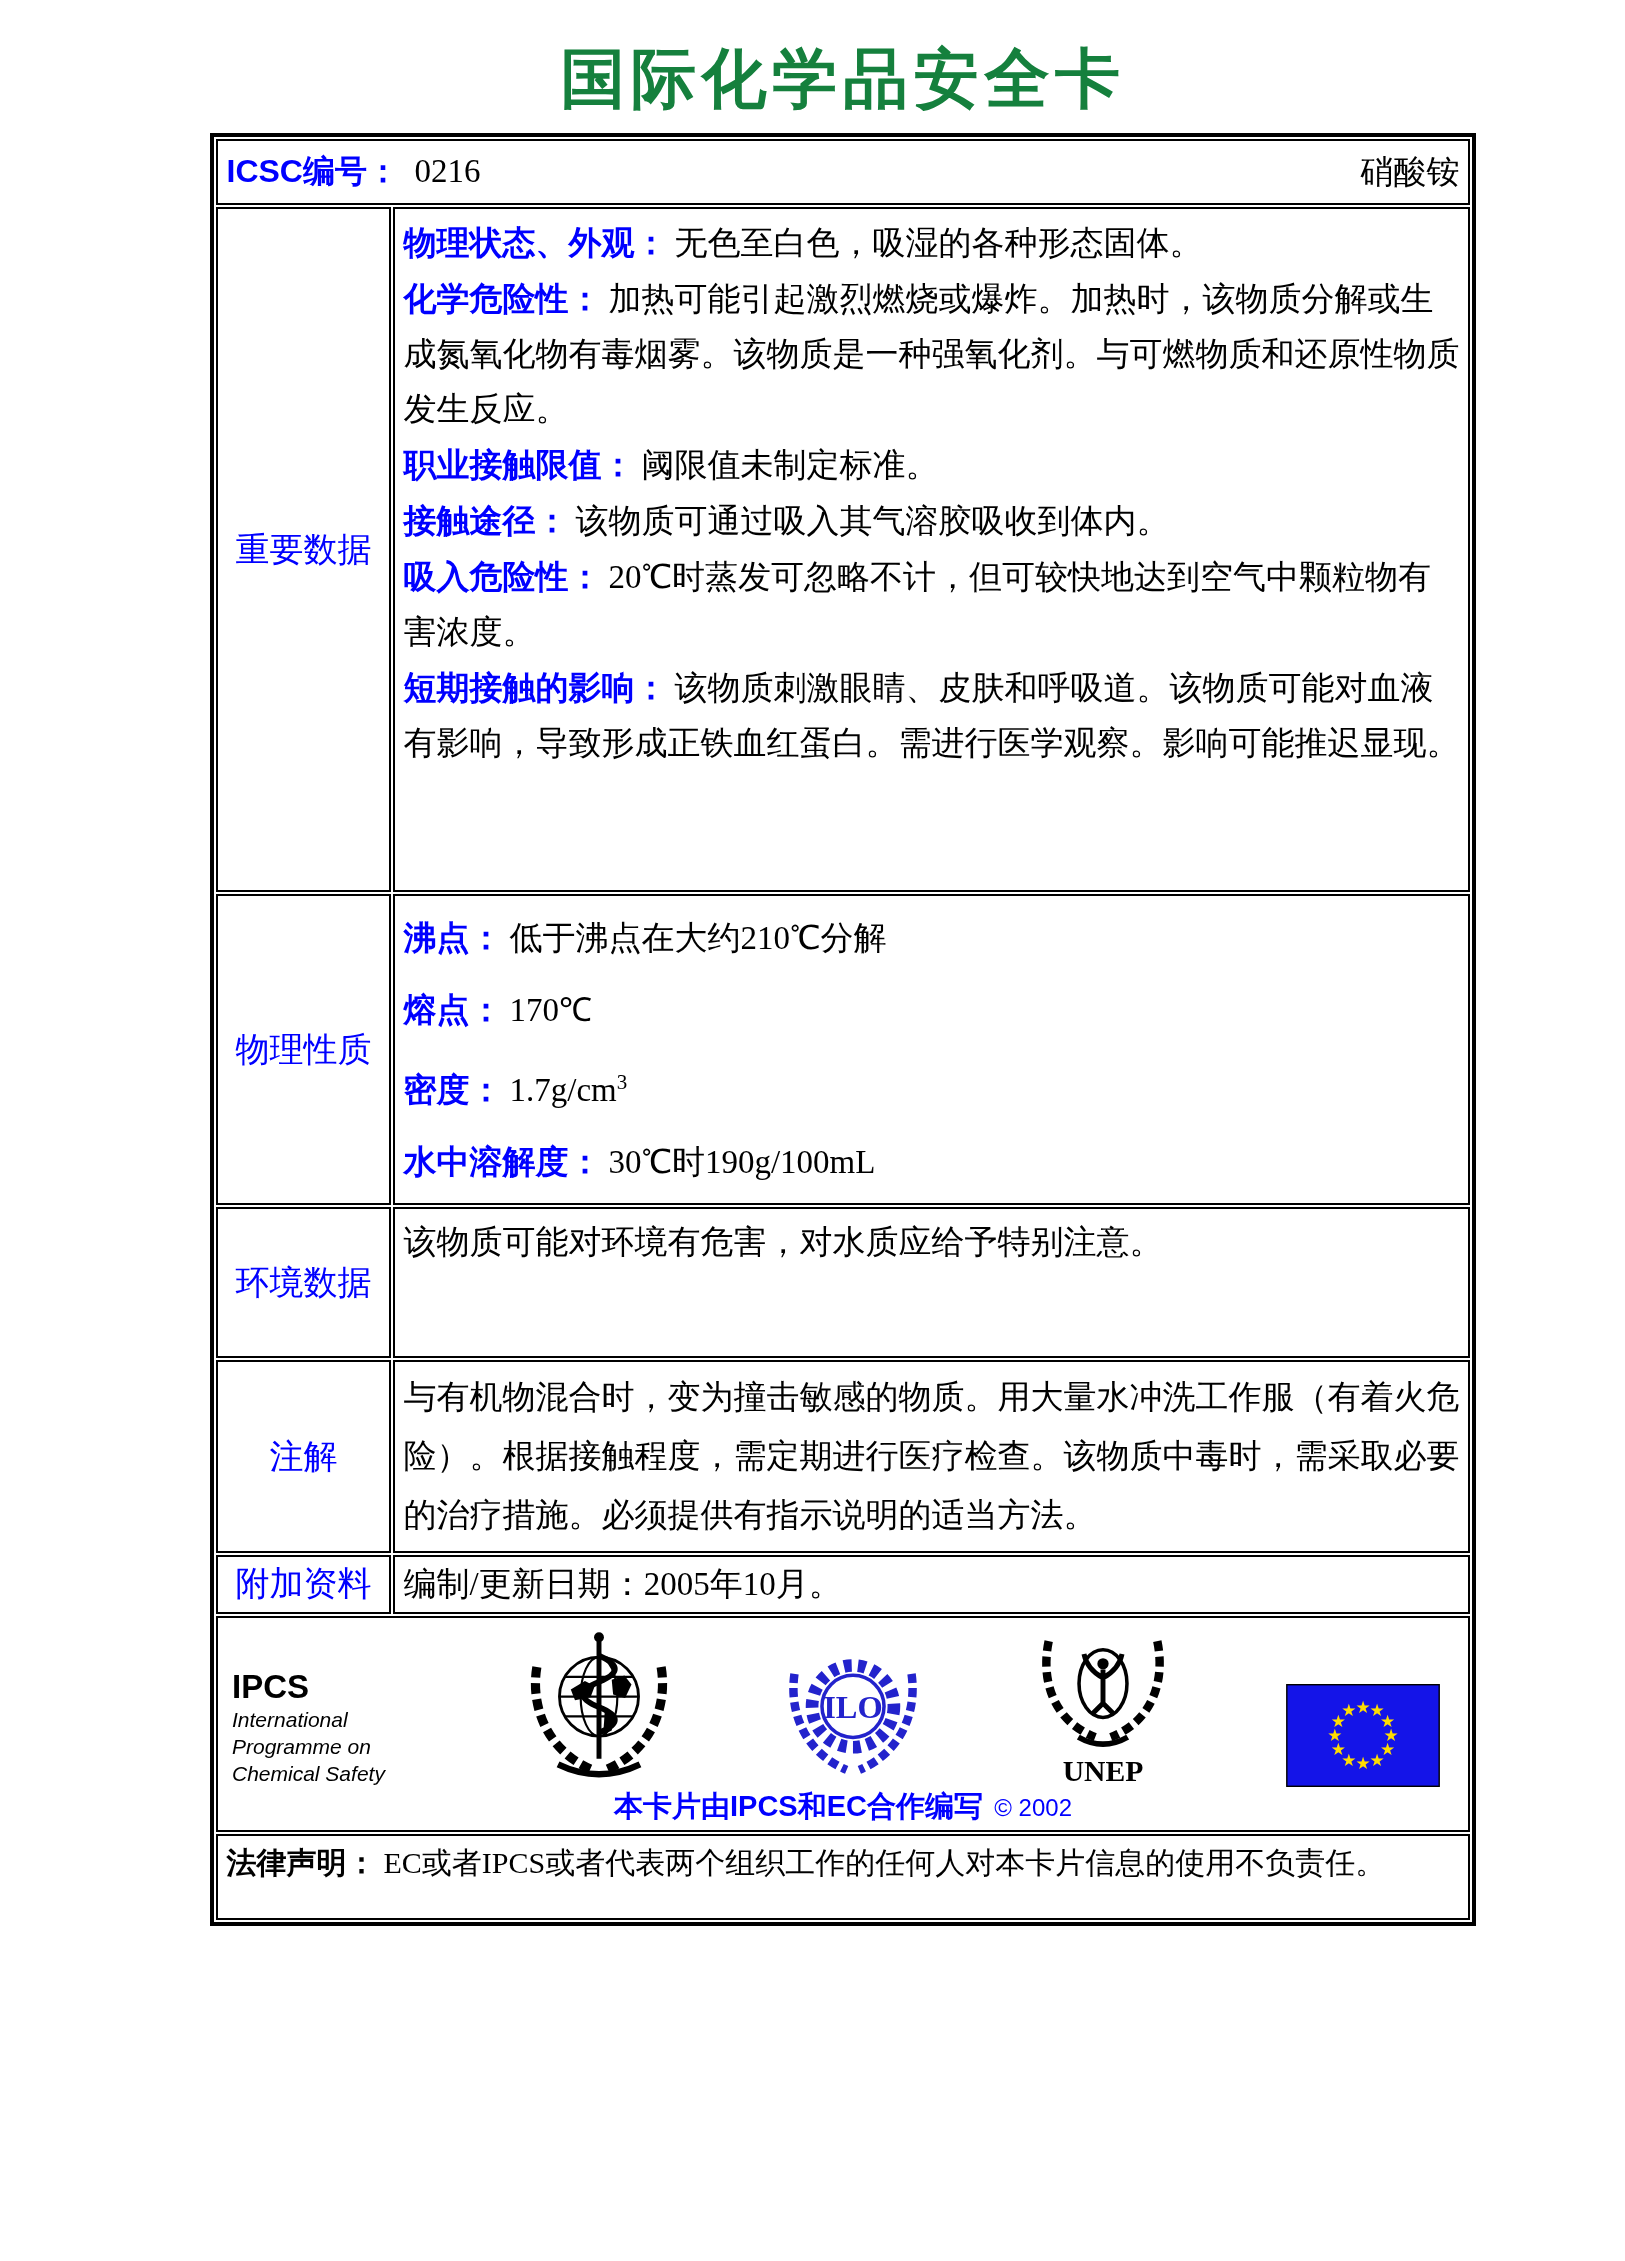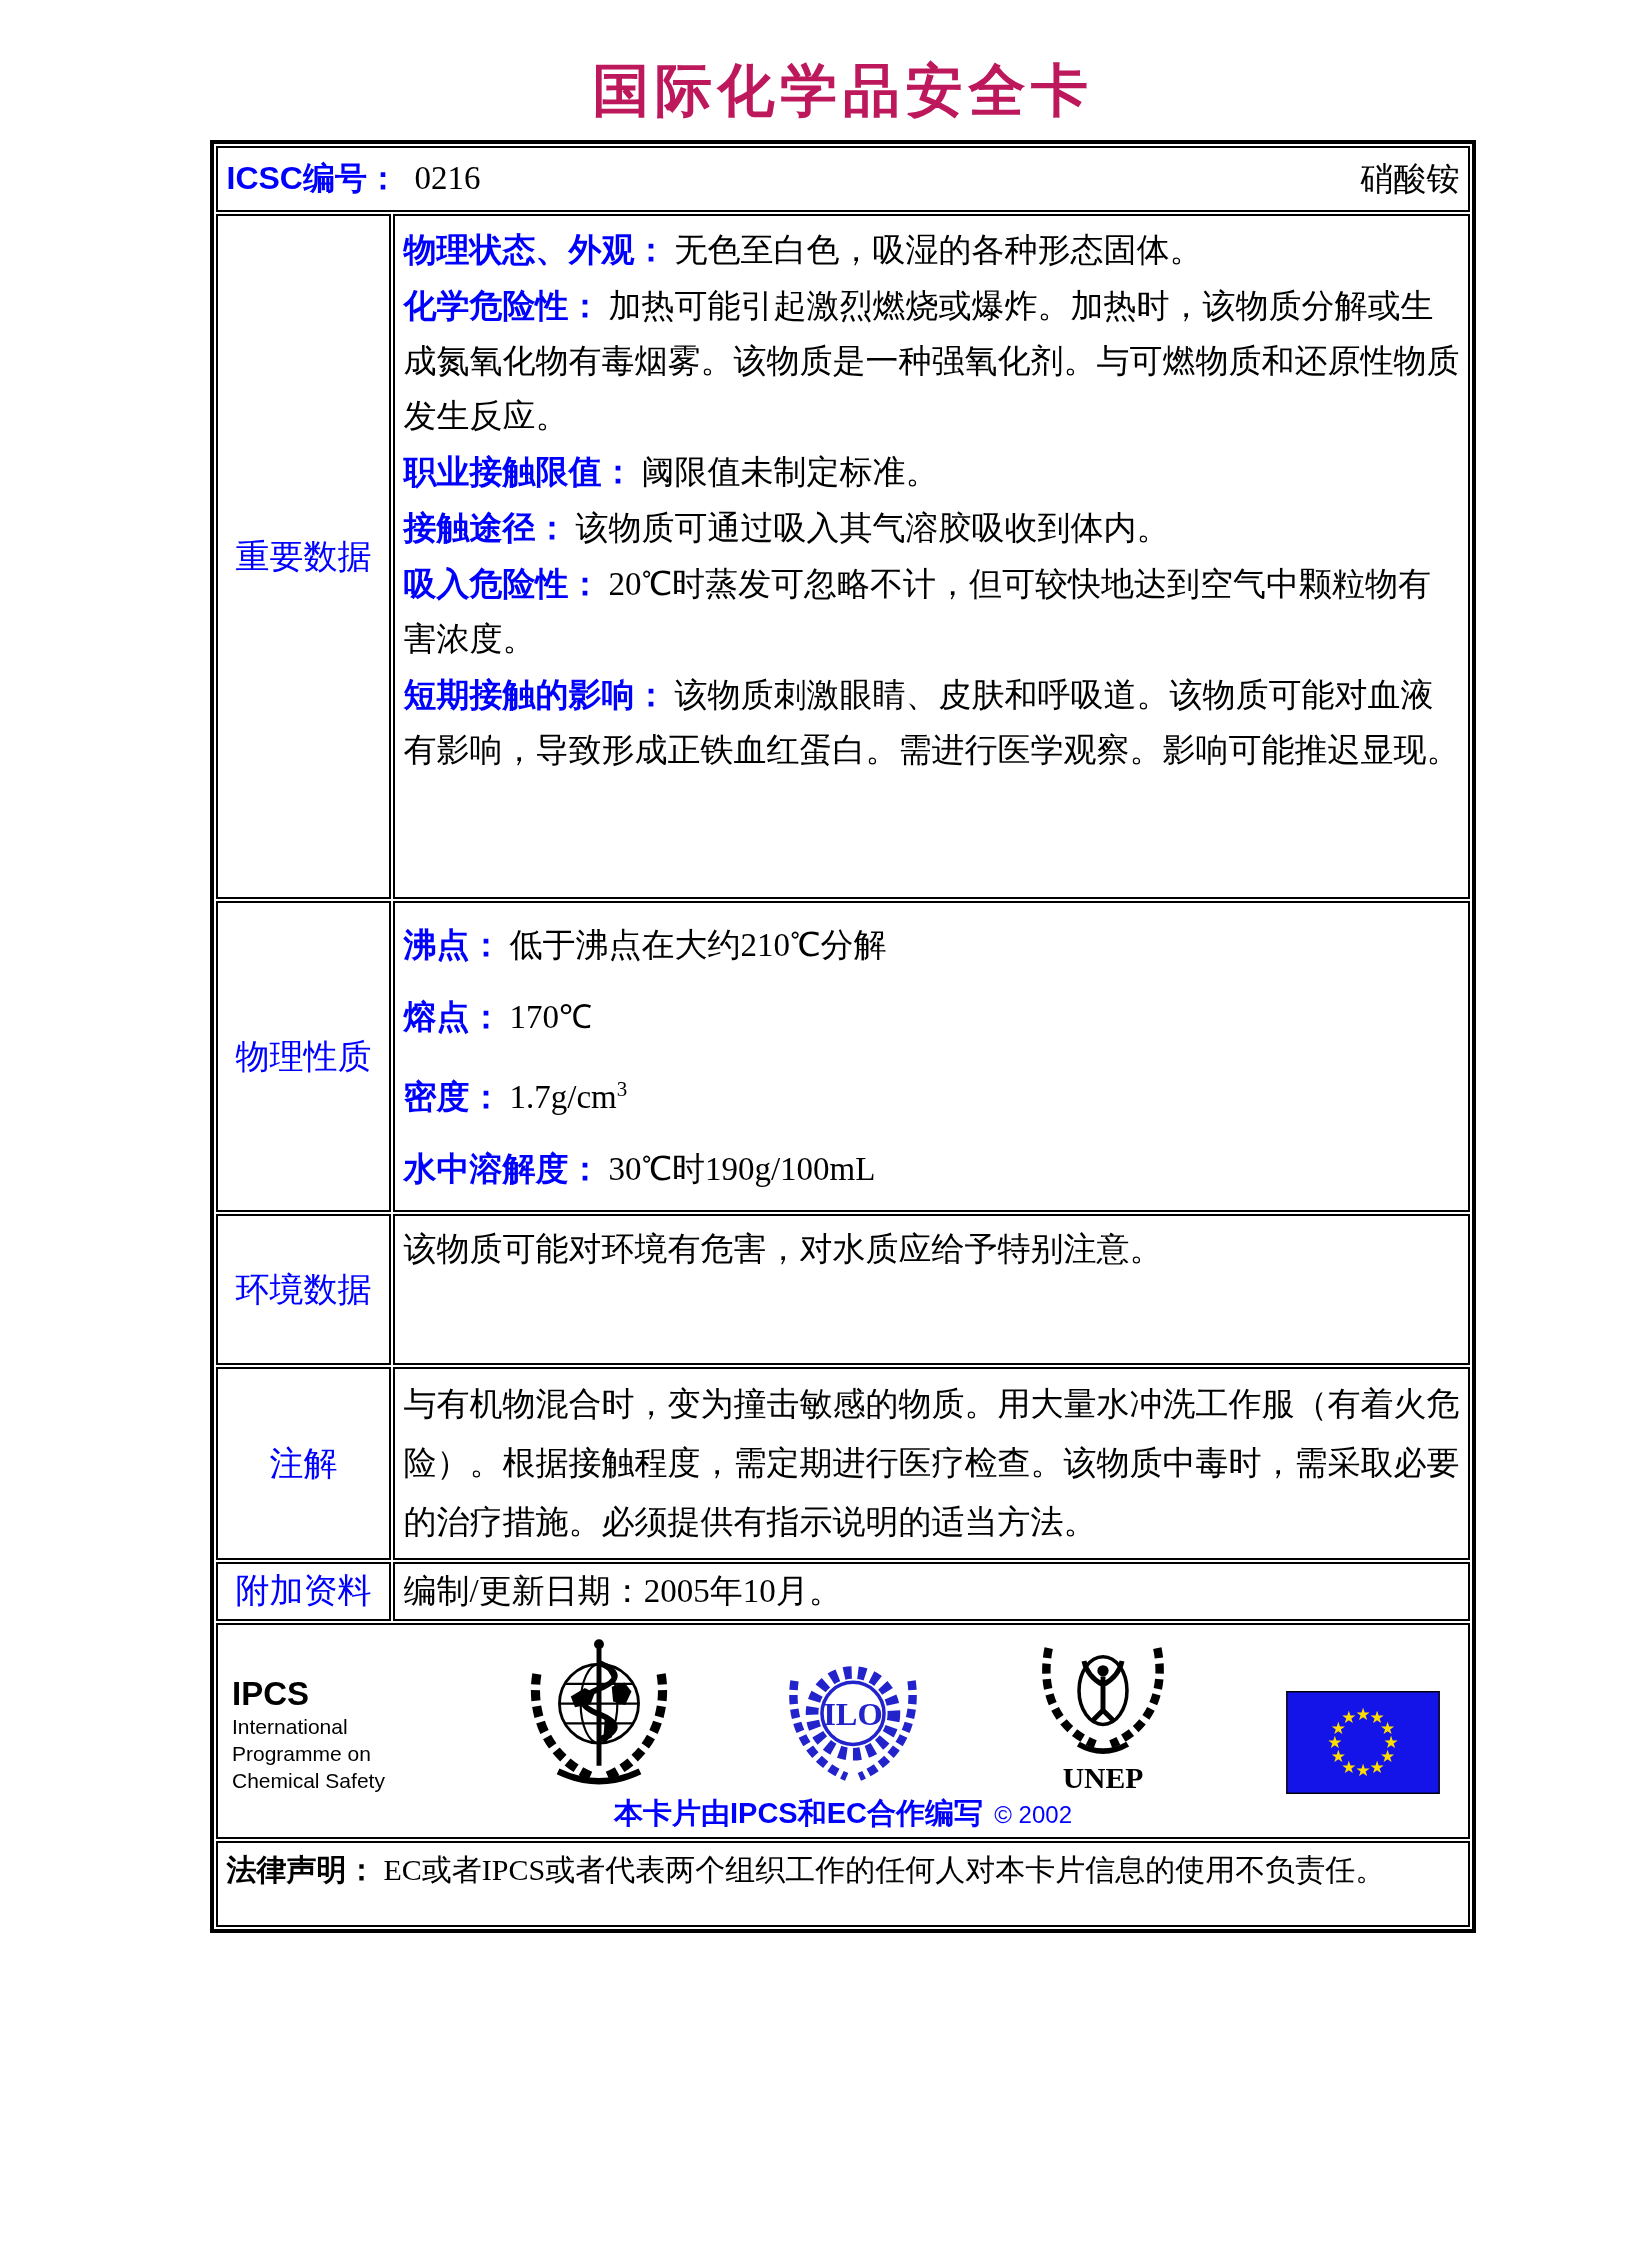--- a/index.html
+++ b/index.html
@@ -4,28 +4,28 @@
 <style>
   html, body { margin: 0; padding: 0; }
   body {
     width: 1626px; height: 2261px;
     background: #ffffff;
     font-family: "Liberation Serif", serif;
     color: #000;
   }
   .title {
     margin: 0 0 10px 210px;
-    padding-top: 53px;
+    padding-top: 35px;
     width: 1266px;
     text-align: center;
     font-family: "Liberation Sans", sans-serif;
     font-weight: bold;
-    font-size: 57px;
+    font-size: 65px;
     letter-spacing: 5.7px;
-    color: #be185d;
+    color: #15803d;
   }
   table.card {
     margin-left: 210px;
     width: 1266px;
     border: 4.2px solid #000;
     border-collapse: separate;
     border-spacing: 2.8px;
     table-layout: fixed;
   }
   td { border: 2.1px solid #000; background: #fff; }
@@ -54,21 +54,21 @@
   .pp { line-height: 72px; }
   .pp sup { font-size: 21px; }
   .notes .para { line-height: 59px; }
   .logos-cell { height: 190px; padding: 2.8px 7px; }
   .logos-row {
     display: flex; justify-content: space-between; align-items: flex-end;
     padding: 0 21px 0 7px;
   }
   .ipcs-block { width: 180px; font-family: "Liberation Sans", sans-serif; }
   .ipcs-acronym { font-weight: bold; font-size: 33px; line-height: 38px; }
-  .ipcs-line { font-size: 21px; line-height: 27px; }
+  .ipcs-line { font-size: 21px; line-height: 27px; font-style: italic; }
   .credits { text-align: center; margin-top: 0px; color: #0000ff; font-family: "Liberation Sans", sans-serif; }
   .credits-text { font-weight: bold; font-size: 29px; }
   .credits-copy { font-size: 24px; margin-left: 11.3px; }
   .legal-cell { height: 68px; vertical-align: top; padding: 7px 8.5px; font-size: 30px; }
   .legal-label { font-family: "Liberation Sans", sans-serif; font-weight: bold; margin-right: 7px; }
   svg { display: block; }
 </style>
 </head>
 <body>
 

